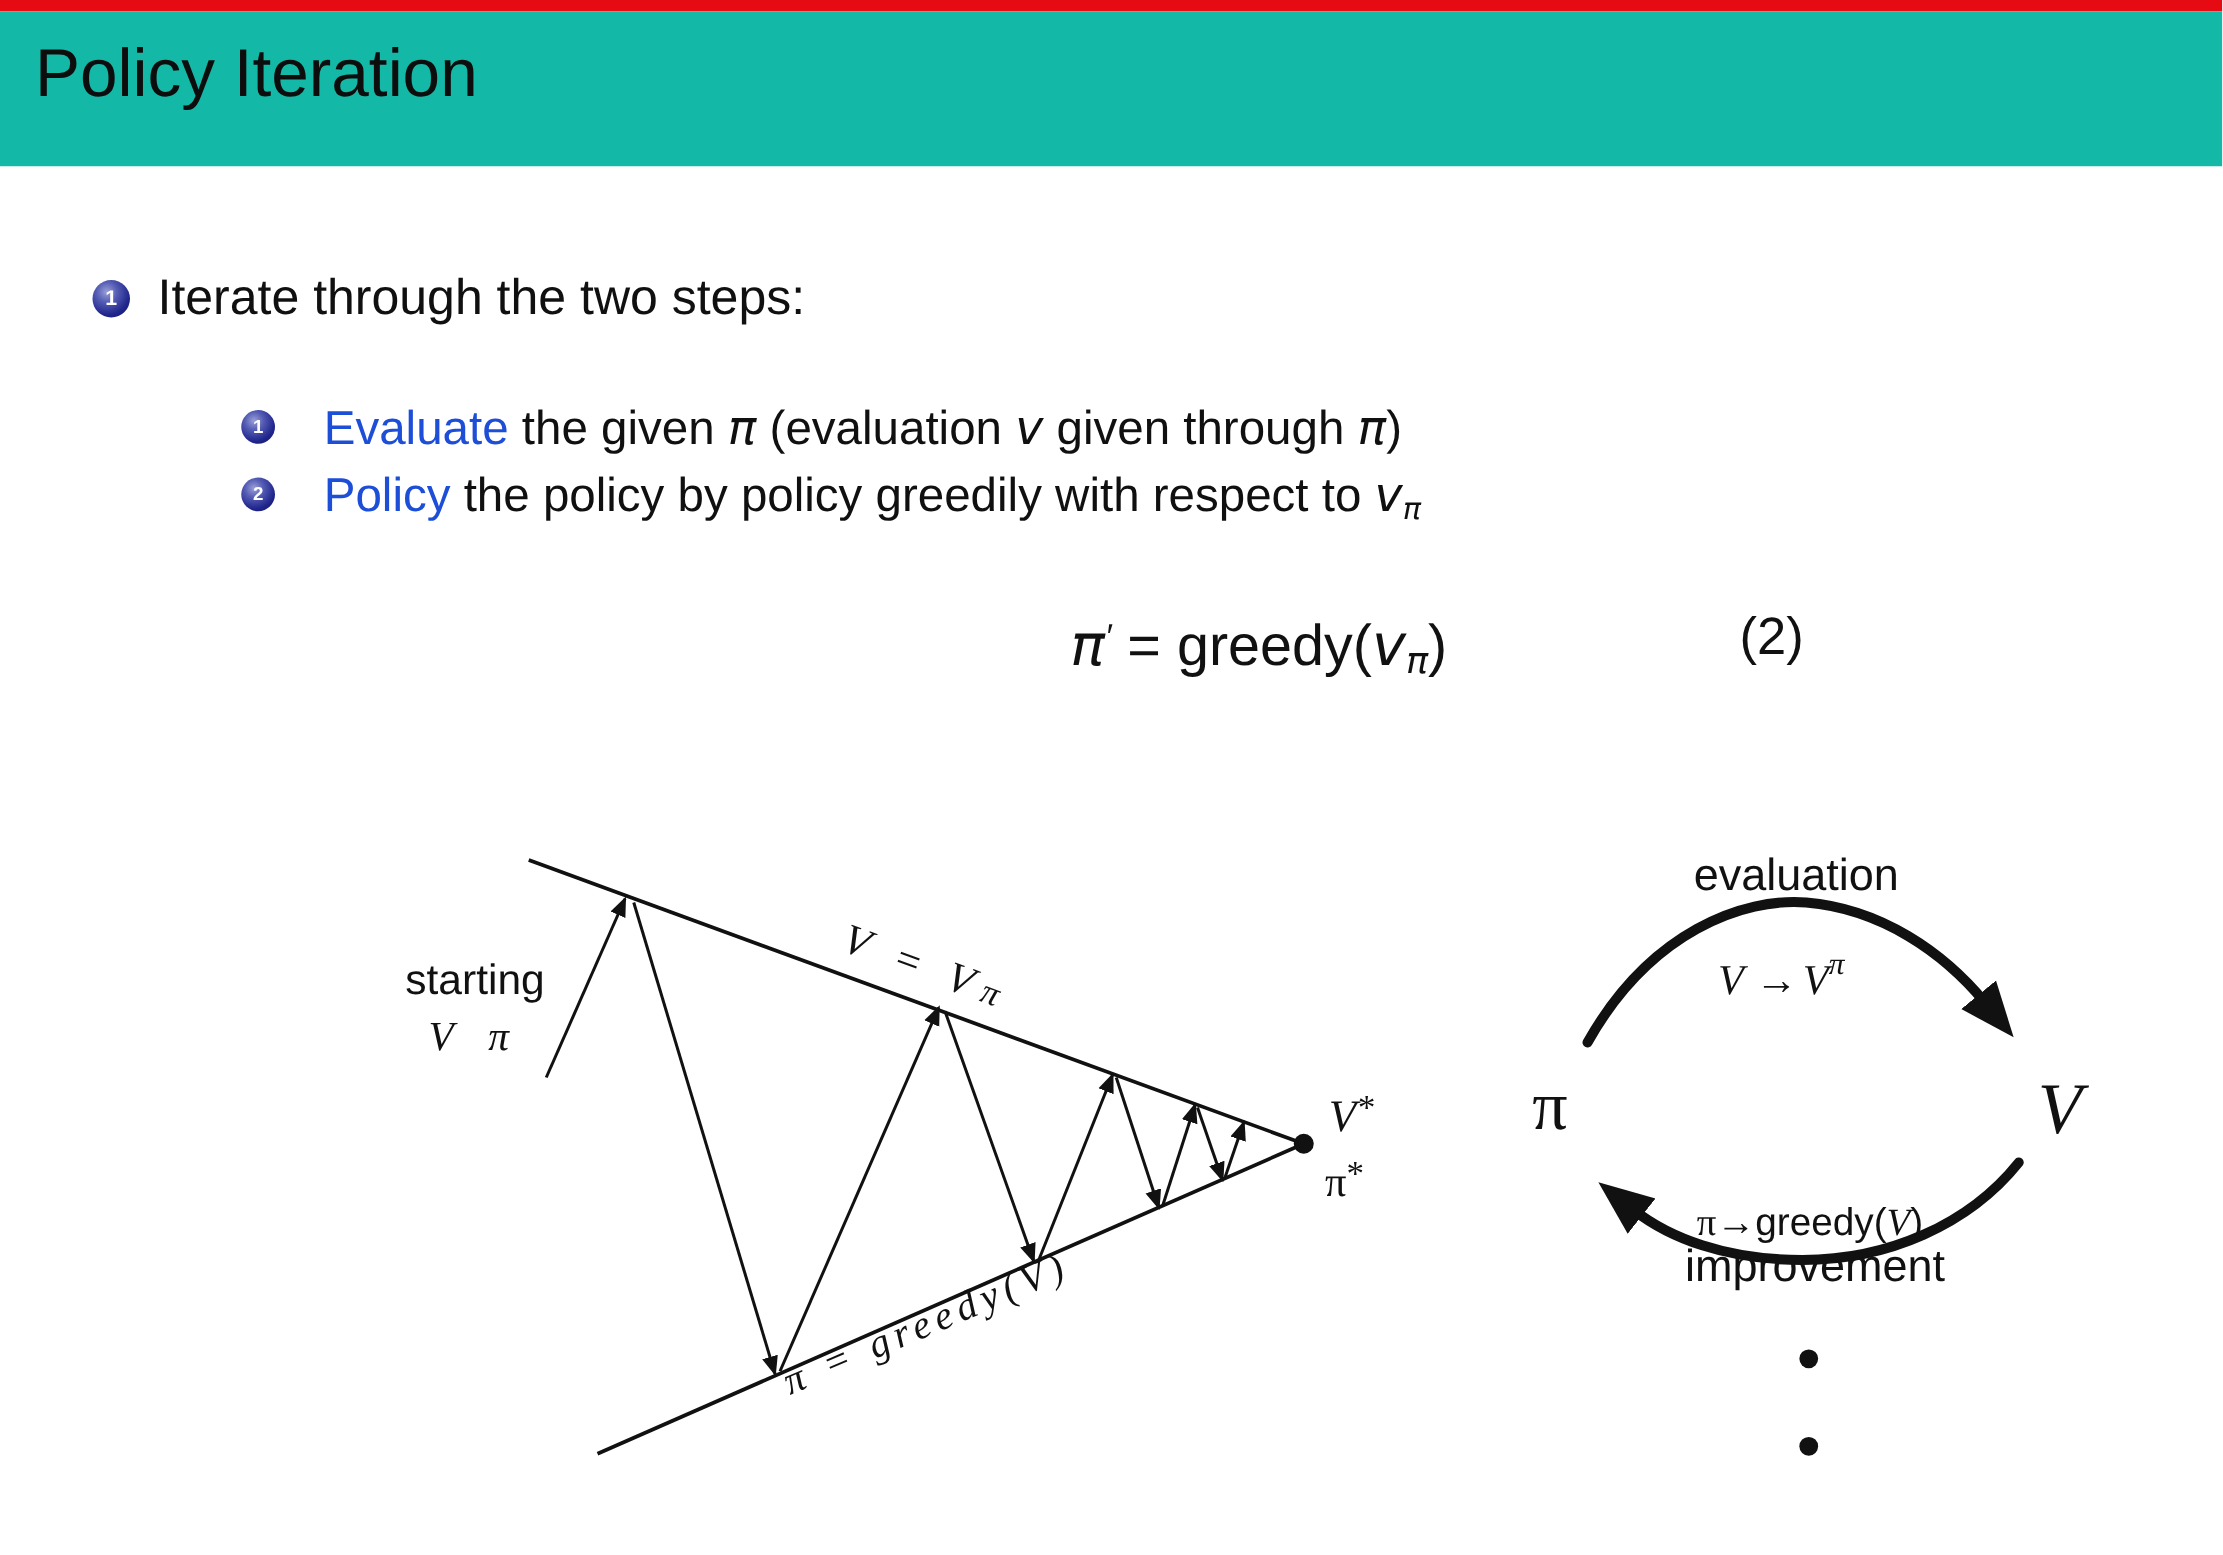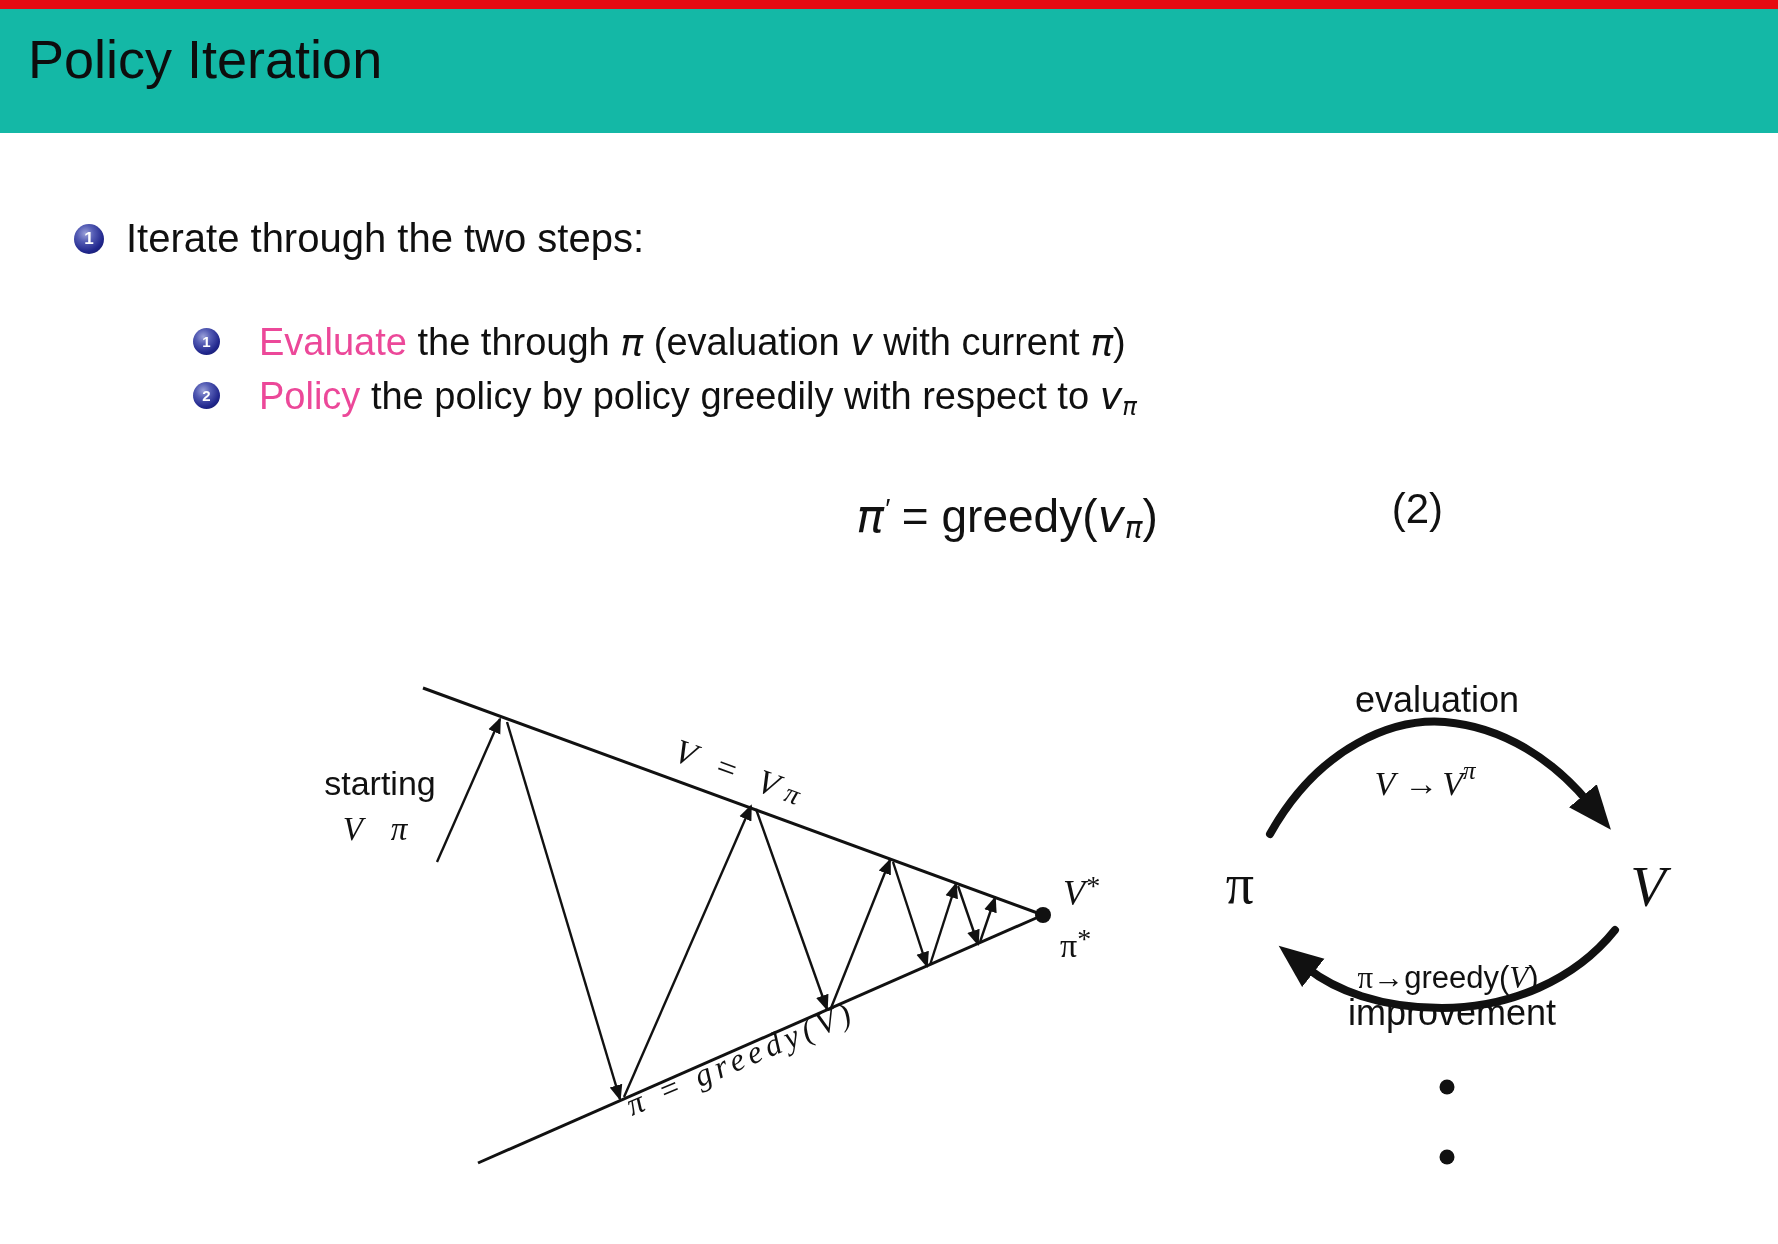--- a/index.html
+++ b/index.html
@@ -14,21 +14,21 @@
   .ball{
     position:absolute;border-radius:50%;
     background:radial-gradient(circle at 38% 32%, #9aa0d8 0%, #545cb4 30%, #20268c 66%, #101457 100%);
     color:#fff;display:flex;align-items:center;justify-content:center;font-weight:bold;
   }
   .ball.b1{left:74px;top:10px;width:30px;height:30px;font-size:17px;}
   .l1-text{position:absolute;left:126px;top:0;font-size:40px;line-height:48px;color:#101010;text-align:center;}
   .l2-item{position:absolute;left:0;width:1778px;height:46px;}
   .l2-item .ball{left:193px;top:8px;width:27px;height:27px;font-size:15px;}
   .l2-text{position:absolute;left:259px;top:0;font-size:38px;line-height:44px;color:#101010;white-space:pre;}
-  .alert{color:#ec4899;}
+  .alert{color:#1d4ed8;}
   .mi{font-style:italic;font-family:"DejaVu Sans",sans-serif;}
   .msub{font-style:italic;font-family:"DejaVu Sans",sans-serif;font-size:64%;vertical-align:-6px;}
   .eqrow{position:absolute;left:0;top:478px;width:1458px;height:64px;font-size:46px;line-height:62px;}
   .eqbody{position:absolute;left:0;width:1778px;text-align:center;transform:translateX(118px);}
   .eqprime{font-size:60%;vertical-align:14px;font-style:italic;}
   .eqtag{position:absolute;right:15px;top:0;font-size:42px;line-height:62px;}
   svg text{fill:#111;}
   .serif-it{font-family:"Liberation Serif",serif;font-style:italic;}
   .serif{font-family:"Liberation Serif",serif;}
   .sans{font-family:"Liberation Sans",sans-serif;}
@@ -48,21 +48,21 @@
     <div class="ball b1">
       <span>1</span>
     </div>
     <div class="l1-text">Iterate through the two steps:</div>
   </div>
 
   <div class="l2-item" style="top:320px;">
     <div class="ball">
       <span>1</span>
     </div>
-    <div class="l2-text"><span class="alert">Evaluate</span><span> the through </span><span class="mi">π</span><span> (evaluation </span><span class="mi">v</span><span> with current </span><span class="mi">π</span><span>)</span></div>
+    <div class="l2-text"><span class="alert">Evaluate</span><span> the given </span><span class="mi">π</span><span> (evaluation </span><span class="mi">v</span><span> given through </span><span class="mi">π</span><span>)</span></div>
   </div>
 
   <div class="l2-item" style="top:374px;">
     <div class="ball">
       <span>2</span>
     </div>
     <div class="l2-text"><span class="alert">Policy</span><span> the policy by policy greedily with respect to </span><span class="mi">v</span><span class="msub">π</span></div>
   </div>
 
   <div class="eqrow">

